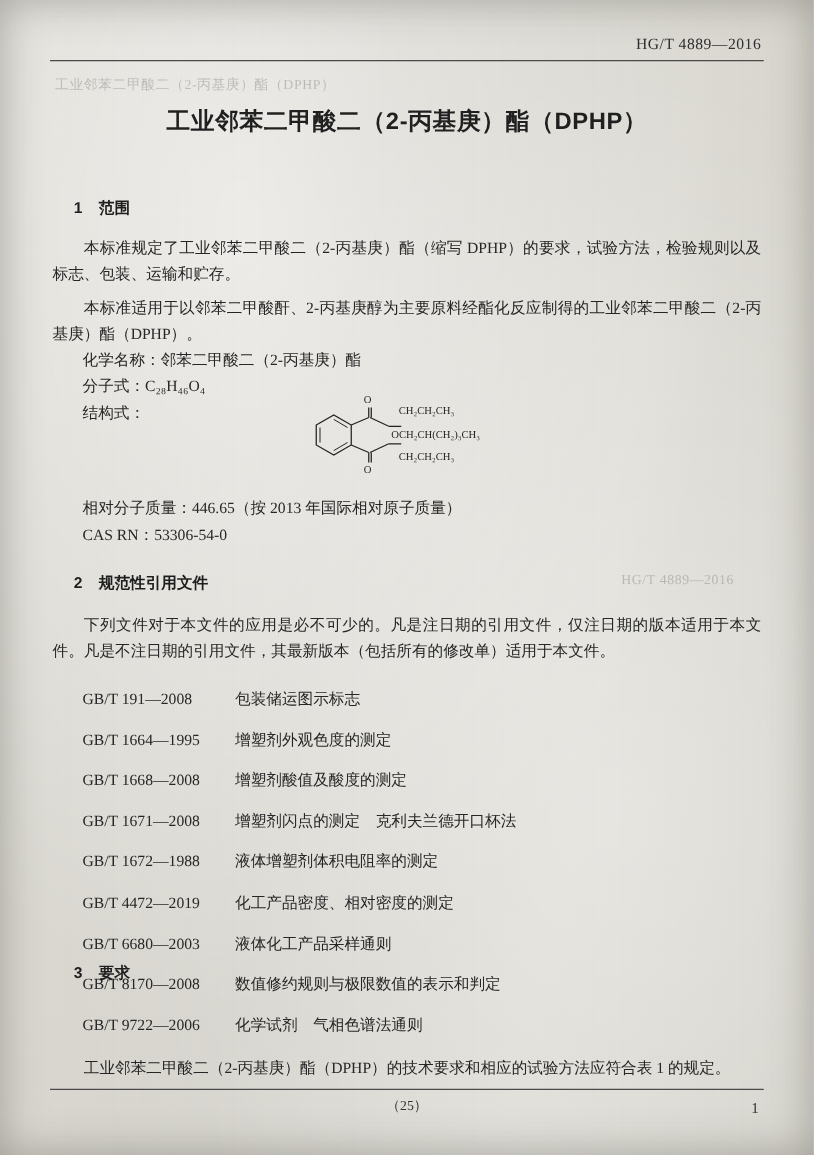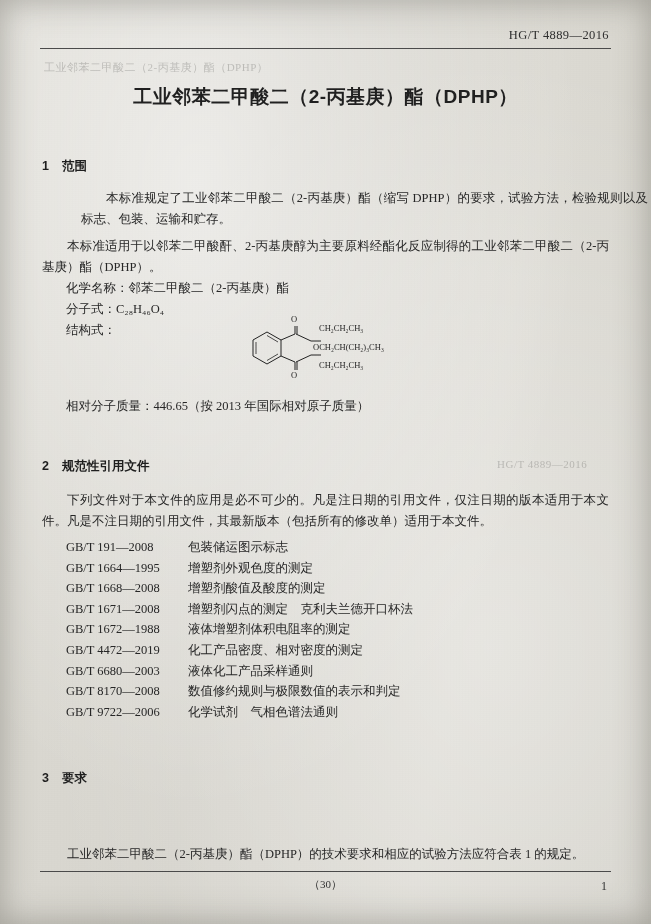--- a/index.html
+++ b/index.html
@@ -78,21 +78,21 @@
     text-align: center;
     font-size: 19px;
     font-weight: bold;
     letter-spacing: .5px;
     color: #1f1f1f;
     font-family: "Liberation Sans", sans-serif;
   }
 
   .sec {
     position: absolute;
-    left: 42px;
+    left: 59px;
     font-size: 12.5px;
     font-weight: bold;
     font-family: "Liberation Sans", sans-serif;
     color: #1d1d1d;
   }
   .sec .num { display: inline-block; width: 20px; }
 
   .para {
     position: absolute;
     left: 42px;
@@ -130,21 +130,21 @@
   }
 
   .ref-list {
     position: absolute;
     left: 66px;
     font-size: 12.5px;
     line-height: 20.6px;
     color: #262626;
     white-space: nowrap;
   }
-  .ref-list div { height: 20.6px; }
+  .ref-list div { height: 20.6px; margin-top: 12px; }
   .ref-code { display: inline-block; width: 122px; }
 
   .footer-page-center {
     position: absolute;
     left: 0;
     width: 651px;
     text-align: center;
     bottom: 32px;
     font-size: 11px;
     color: #333;
@@ -183,21 +183,21 @@
 
     <div class="ghost" style="left:44px; top:60px;">工业邻苯二甲酸二（2-丙基庚）酯（DPHP）</div>
     <div class="ghost" style="left:497px; top:458px;">HG/T 4889—2016</div>
 
     <div class="doc-title">工业邻苯二甲酸二（2-丙基庚）酯（DPHP）</div>
 
     <div class="sec" style="top:158px;">
       <span class="num">1</span><span>范围</span>
     </div>
 
-    <div class="para indent" style="top:188px;margin-left:39px;">本标准规定了工业邻苯二甲酸二（2-丙基庚）酯（缩写 DPHP）的要求，试验方法，检验规则以及标志、包装、运输和贮存。</div>
+    <div class="para indent" style="top:188px;">本标准规定了工业邻苯二甲酸二（2-丙基庚）酯（缩写 DPHP）的要求，试验方法，检验规则以及标志、包装、运输和贮存。</div>
     <div class="para indent" style="top:236px;">本标准适用于以邻苯二甲酸酐、2-丙基庚醇为主要原料经酯化反应制得的工业邻苯二甲酸二（2-丙基庚）酯（DPHP）。</div>
 
     <div class="kv" style="top:278px;">
       <span>化学名称：</span><span>邻苯二甲酸二（2-丙基庚）酯</span>
     </div>
     <div class="kv" style="top:299px;font-family:Liberation Serif, serif;">
       <span>分子式：</span><span>C₂₈H₄₆O₄</span>
     </div>
     <div class="kv" style="top:320px;">结构式：</div>
 
@@ -223,20 +223,21 @@
         <line x1="76" y1="33" x2="86" y2="33" stroke="#222" stroke-width="1"></line>
       </svg>
       <span class="formula-text" style="left:56px; top:-8px;">O</span>
       <span class="formula-text" style="left:56px; top:48px;">O</span>
       <span class="formula-text" style="left:84px; top:1px;">CH₂CH₂CH₃</span>
       <span class="formula-text" style="left:78px; top:20px;">OCH₂CH(CH₂)₃CH₃</span>
       <span class="formula-text" style="left:84px; top:38px;">CH₂CH₂CH₃</span>
     </div>
 
     <div class="kv" style="top:396px;">相对分子质量：446.65（按 2013 年国际相对原子质量）</div>
+    <div class="kv" style="top:418px;">CAS RN：53306-54-0</div>
 
     <div class="sec" style="top:458px;">
       <span class="num">2</span><span>规范性引用文件</span>
     </div>
 
     <div class="para indent" style="top:490px;">下列文件对于本文件的应用是必不可少的。凡是注日期的引用文件，仅注日期的版本适用于本文件。凡是不注日期的引用文件，其最新版本（包括所有的修改单）适用于本文件。</div>
 
     <div class="ref-list" style="top:537px;">
       <div><span class="ref-code">GB/T 191—2008</span><span>包装储运图示标志</span></div>
       <div><span class="ref-code">GB/T 1664—1995</span><span>增塑剂外观色度的测定</span></div>
@@ -248,19 +249,19 @@
       <div><span class="ref-code">GB/T 8170—2008</span><span>数值修约规则与极限数值的表示和判定</span></div>
       <div><span class="ref-code">GB/T 9722—2006</span><span>化学试剂　气相色谱法通则</span></div>
     </div>
 
     <div class="sec" style="top:770px;">
       <span class="num">3</span><span>要求</span>
     </div>
     <div class="para indent" style="top:804px;margin-top:40px;">工业邻苯二甲酸二（2-丙基庚）酯（DPHP）的技术要求和相应的试验方法应符合表 1 的规定。</div>
 
     <div class="footer-rule"></div>
-    <div class="footer-page-center">（30）</div>
+    <div class="footer-page-center">（25）</div>
     <div class="footer-page-right">1</div>
   </div>
 
   <div class="noise"></div>
   <div class="edge-shadow"></div>
 </div>
 
 </body></html>

